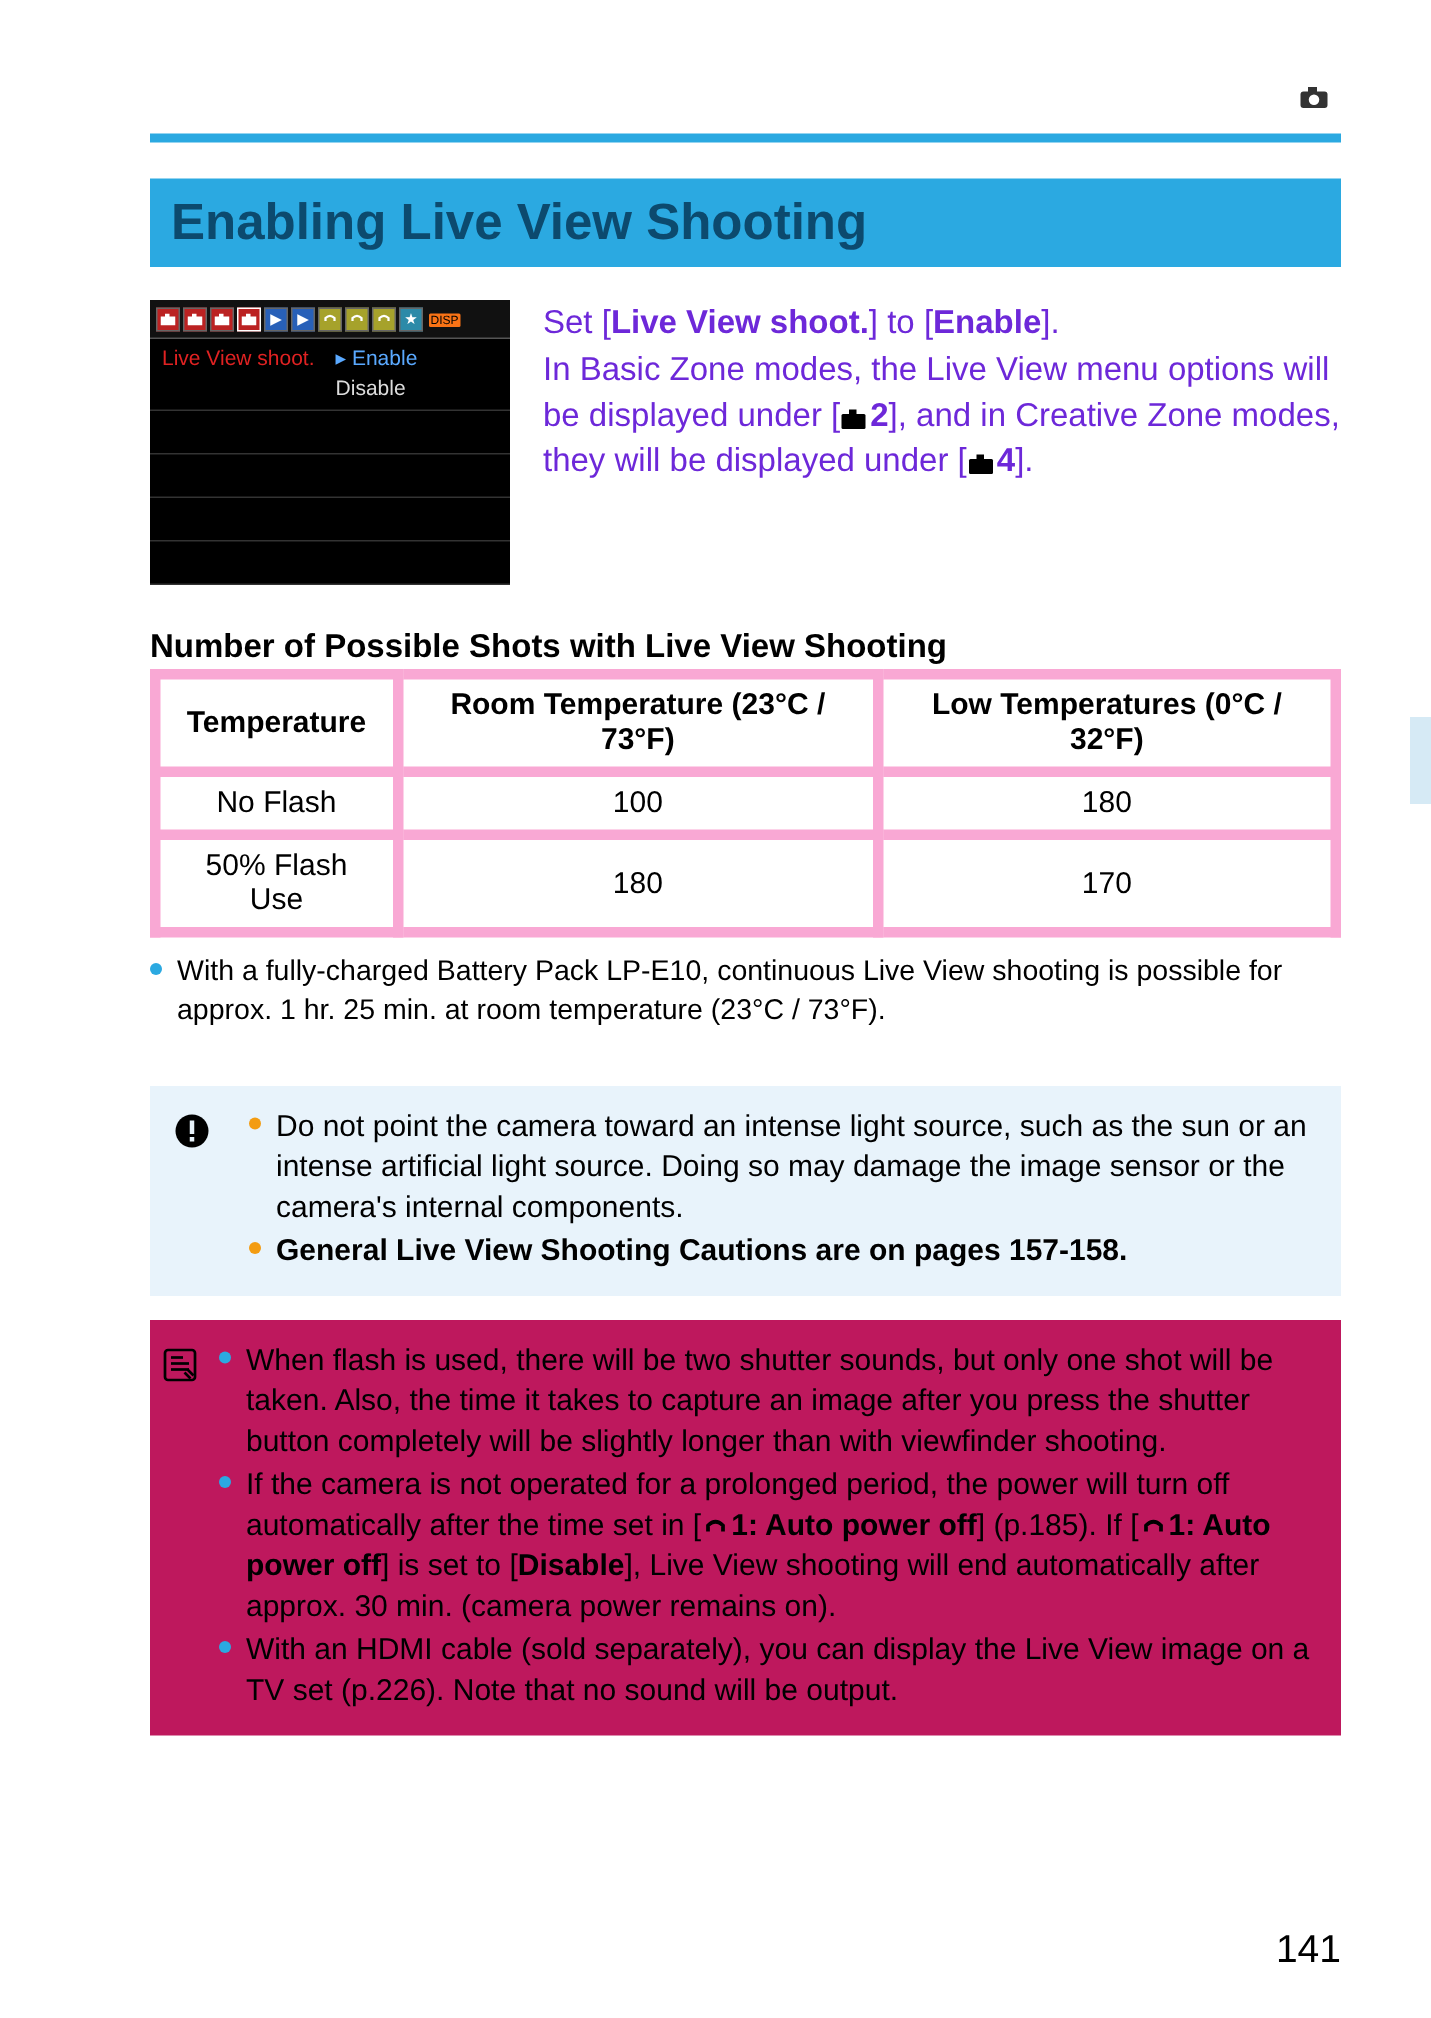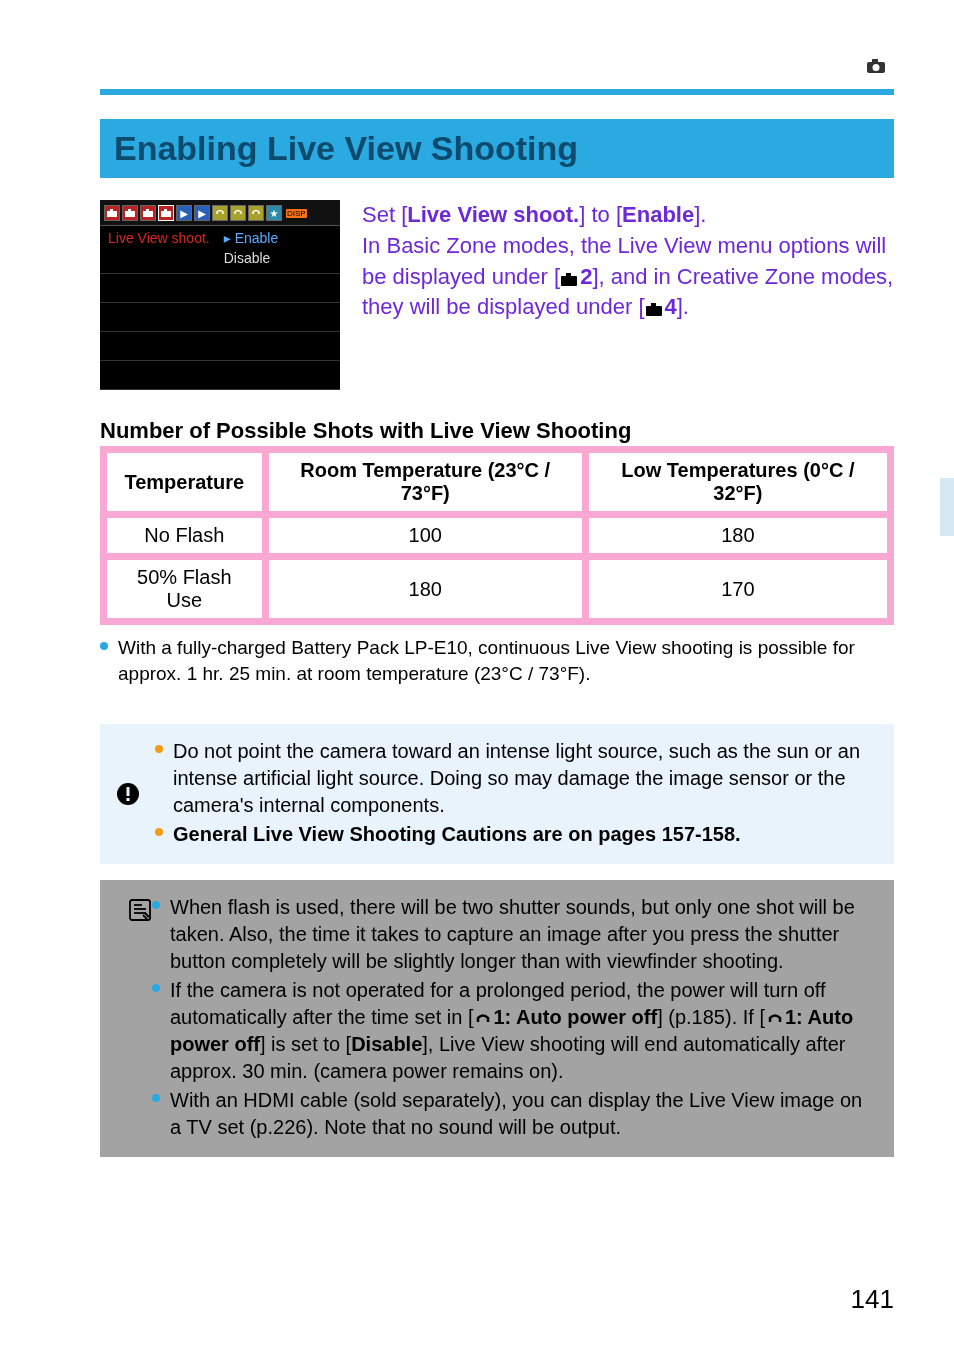--- a/index.html
+++ b/index.html
@@ -165,29 +165,30 @@
       margin-top: 7px;
       flex-shrink: 0;
     }
     .blue-dot { background: #2ba9e1; }
     .orange-dot { background: #f39c12; }
     .alert-box {
       background: #e8f3fb;
       margin-top: 38px;
       padding: 14px 16px;
       display: flex;
-      align-items: center;
-      gap: 15px;
+      align-items: flex-start;
+      gap: 26px;
     }
     .info-box {
-      background: #a3a3a3;
+      background: #be185d;
       margin-top: 16px;
-      padding: 14px 28px;
+      padding: 14px 8px;
       display: flex;
       align-items: flex-start;
+      gap: 14px;
     }
     .alert-icon-wrap {
       flex-shrink: 0;
       margin-top: 4px;
     }
     .alert-icon {
       width: 24px;
       height: 24px;
     }
     .alert-content {

